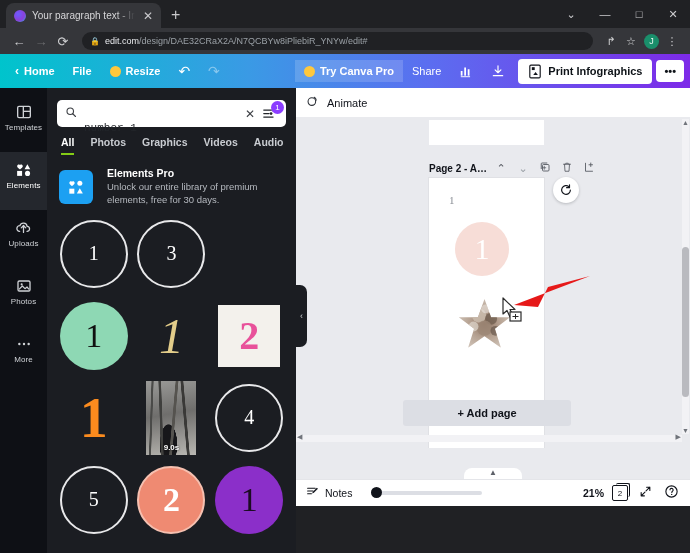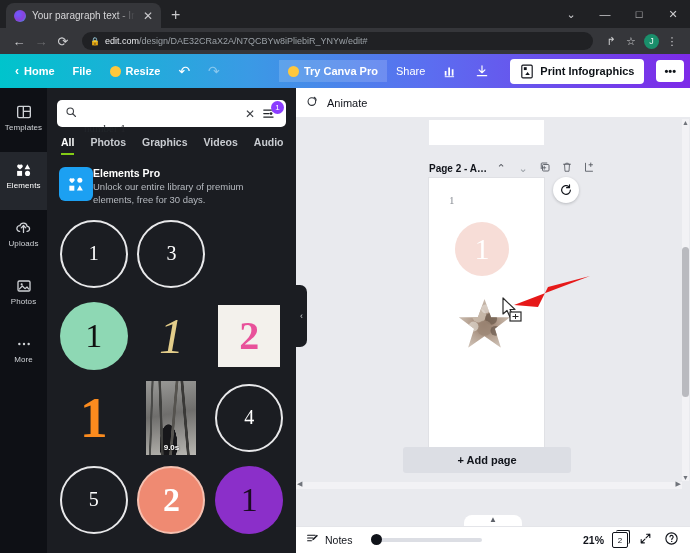--- a/index.html
+++ b/index.html
@@ -79,21 +79,21 @@
     color: #fff; font-size: 11px; padding: 5px 9px; border-radius: 4px; font-weight: bold;
     white-space: nowrap;
   }
   .hbtn .ico { font-size: 12px; }
   .hbtn.weak { font-weight: normal; }
   .hdot { width: 11px; height: 11px; border-radius: 50%; background: #ffc83d; display:inline-block; }
   .hbtn-pill { background: rgba(255,255,255,0.16); border-radius: 0; }
   .hbtn-white {
     background: #fff; color: #0e1318; border-radius: 4px;
     display: flex; align-items: center; gap: 6px; padding: 5px 10px; font-size: 11px; font-weight: bold;
-    margin-left: 12px;
+    margin-left: 4px;
   }
   .hbtn-white.sq { padding: 5px 8px; }
   .undo { font-size: 14px; color:#fff; padding: 4px 9px; }
   .undo.dim { color: rgba(255,255,255,0.42); }
   .spacer { flex: 1; }
 
   
   .rail {
     position: absolute; top: 88px; left: 0; width: 47px; height: 465px;
     background: #0e1015; display: flex; flex-direction: column; align-items: center;
@@ -113,35 +113,35 @@
     background: #1b1d22; overflow: hidden;
   }
   .search-row { padding: 12px 10px 0 10px; }
   .search-box {
     height: 27px; background: #fff; border-radius: 5px;
     display: flex; align-items: center; padding: 0 8px; gap: 7px; position: relative;
   }
   .search-box .mag { color: #3c3f44; font-size: 12px; }
   .search-box input {
     flex: 1; border: 0; outline: 0; font-size: 11px; color: #23262b;
-    font-family: Liberation Serif, serif; background: transparent; margin-top: 28px;
+    font-family: Liberation Mono, monospace; background: transparent; margin-top: 28px;
   }
   .search-box .x { color: #3c3f44; font-size: 12px; }
   .filter-wrap { position: relative; width: 16px; height: 16px; }
   .filter-ico { font-size: 13px; color: #23262b; line-height: 16px; }
   .badge {
     position: absolute; top: -5px; right: -6px; width: 13px; height: 13px;
     background: #8b3dff; color: #fff; border-radius: 50%;
     font-size: 8px; display: flex; align-items: center; justify-content: center;
   }
   .tabs { display: flex; gap: 16px; padding: 9px 14px 0 14px; }
   .tabs .t { font-size: 10.5px; color: #c9ccd1; padding-bottom: 5px; font-weight: bold; }
   .tabs .t.active { color: #fff; border-bottom: 2px solid #84cc16; }
 
-  .promo { display: flex; gap: 0; padding: 12px 12px 0 12px; align-items: flex-start; }
+  .promo { display: flex; gap: 14px; padding: 12px 12px 0 12px; align-items: center; }
   .promo-ico {
     width: 34px; height: 34px; border-radius: 6px; background: #1ca0f2;
     display: flex; align-items: center; justify-content: center; flex: 0 0 34px;
   }
   .promo-t { font-size: 10.5px; color: #fff; font-weight: bold; margin-bottom: 2px; }
   .promo-d { font-size: 9.5px; color: #b5b9bf; line-height: 1.35; }
 
   .grid { padding: 10px 12px 0 12px; display: grid; grid-template-columns: repeat(3, 1fr); gap: 8px 8px; }
   .cell { height: 74px; display: flex; align-items: center; justify-content: center; position: relative; }
   .ring {
@@ -179,21 +179,21 @@
   }
   .panel-collapse {
     position: absolute; left: 296px; top: 285px; width: 11px; height: 62px;
     background: #1b1d22; border-radius: 0 7px 7px 0;
     display: flex; align-items: center; justify-content: center;
     color: #cfd2d6; font-size: 9px; z-index: 6;
   }
 
   
   .editor {
-    position: absolute; top: 88px; left: 296px; width: 394px; height: 465px;
+    position: absolute; top: 88px; left: 296px; width: 394px; height: 418px;
     background: #e9eaee;
   }
   .animate-bar {
     height: 29px; background: #fff; display: flex; align-items: center;
     padding: 0 10px; gap: 7px;
   }
   .animate-ico { font-size: 12px; color: #2d3138; }
   .animate-label { font-size: 11px; color: #10131a; }
 
   .page-strip { position: absolute; top: 29px; left: 0; right: 0; bottom: 58px; overflow: hidden; }

